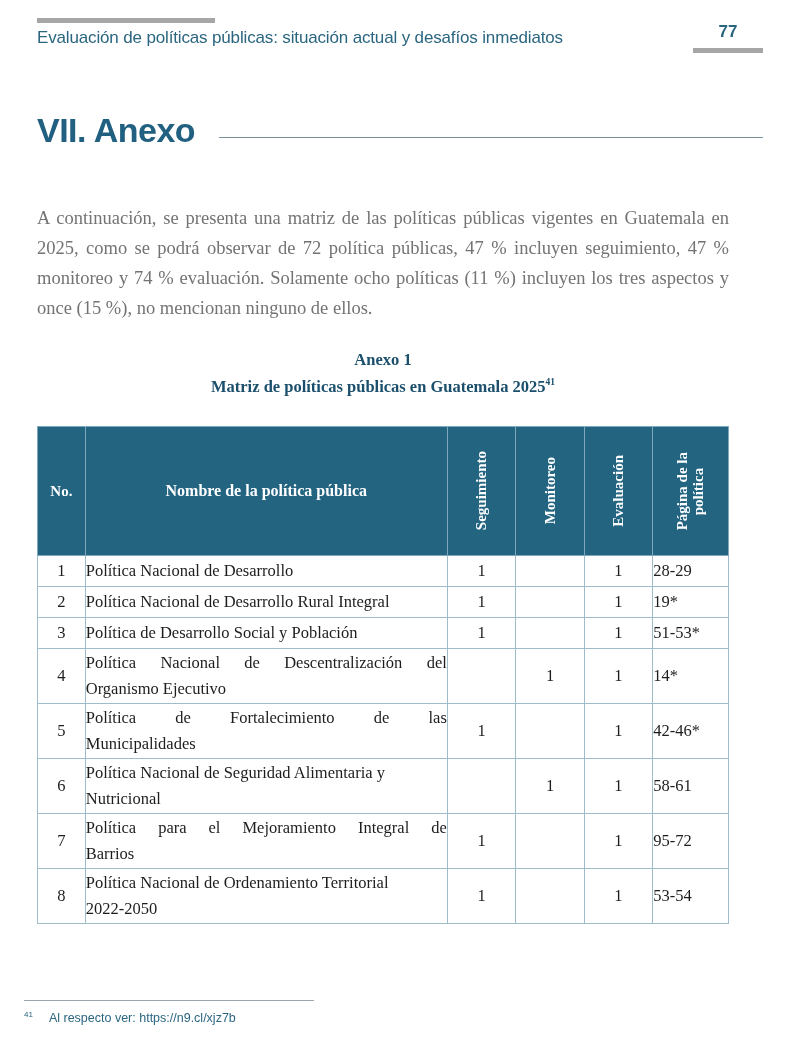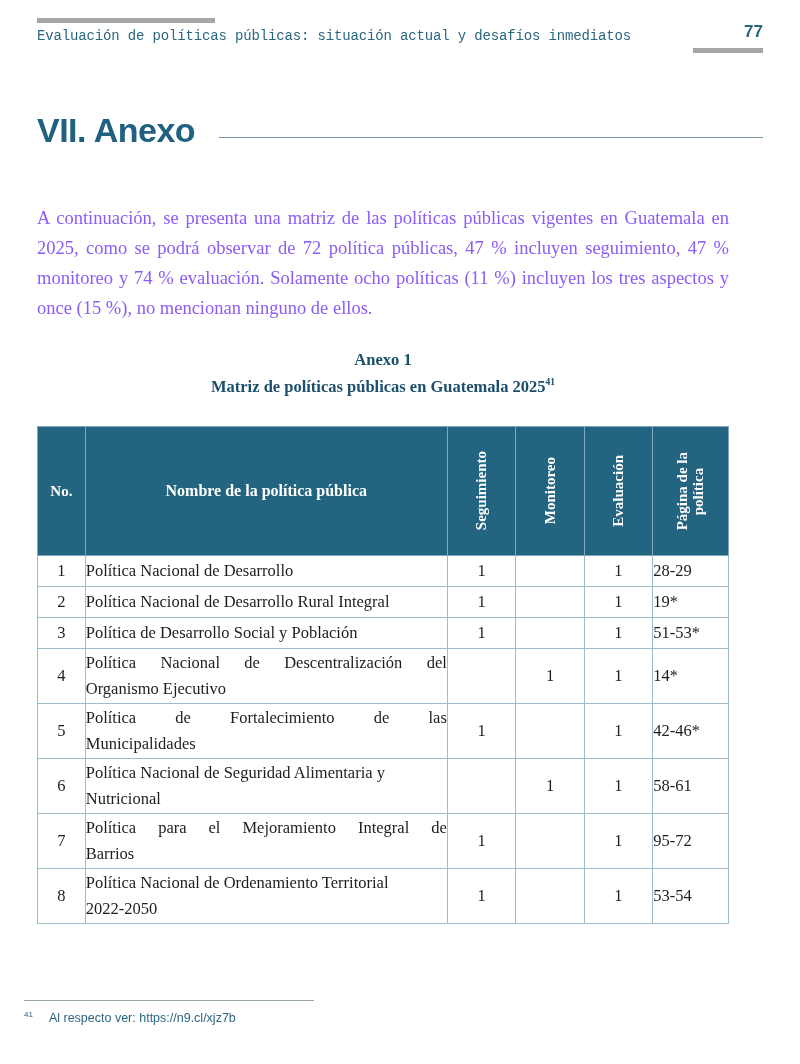--- a/index.html
+++ b/index.html
@@ -29,33 +29,33 @@
     top: 0;
     left: 0;
     width: 178px;
     height: 5px;
     background: #a6a6a6;
   }
   .header-title {
     position: absolute;
     top: 10px;
     left: 0;
-    font-family: Liberation Mono, monospace;
-    font-size: 14px;
+    font-family: Liberation Sans, sans-serif;
+    font-size: 17px;
     letter-spacing: -0.15px;
     color: #2b6680;
     white-space: nowrap;
     text-align: center;
   }
   .page-number {
     position: absolute;
     top: 4px;
     right: 0;
     width: 70px;
-    text-align: right;
+    text-align: center;
     font-family: "Liberation Sans", "DejaVu Sans", sans-serif;
     font-size: 17px;
     font-weight: bold;
     color: #2b6680;
   }
   .header-rule-right {
     position: absolute;
     top: 30px;
     right: 0;
     width: 70px;
@@ -92,21 +92,21 @@
   
   .intro {
     position: absolute;
     top: 184px;
     left: 37px;
     width: 692px;
     font-size: 18.5px;
     line-height: 30px;
     text-align: justify;
     text-justify: inter-word;
-    color: #8b5cf6;
+    color: #737373;
   }
 
   
   .table-caption {
     position: absolute;
     top: 348px;
     left: 37px;
     width: 692px;
     text-align: center;
     font-size: 16.5px;

